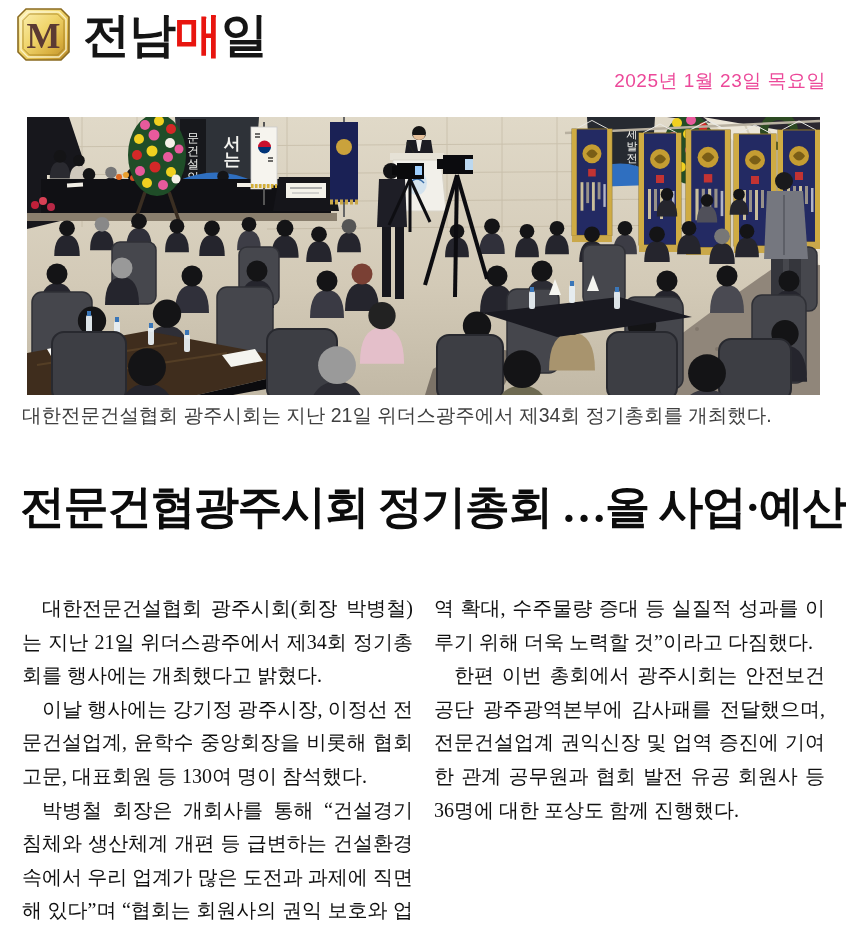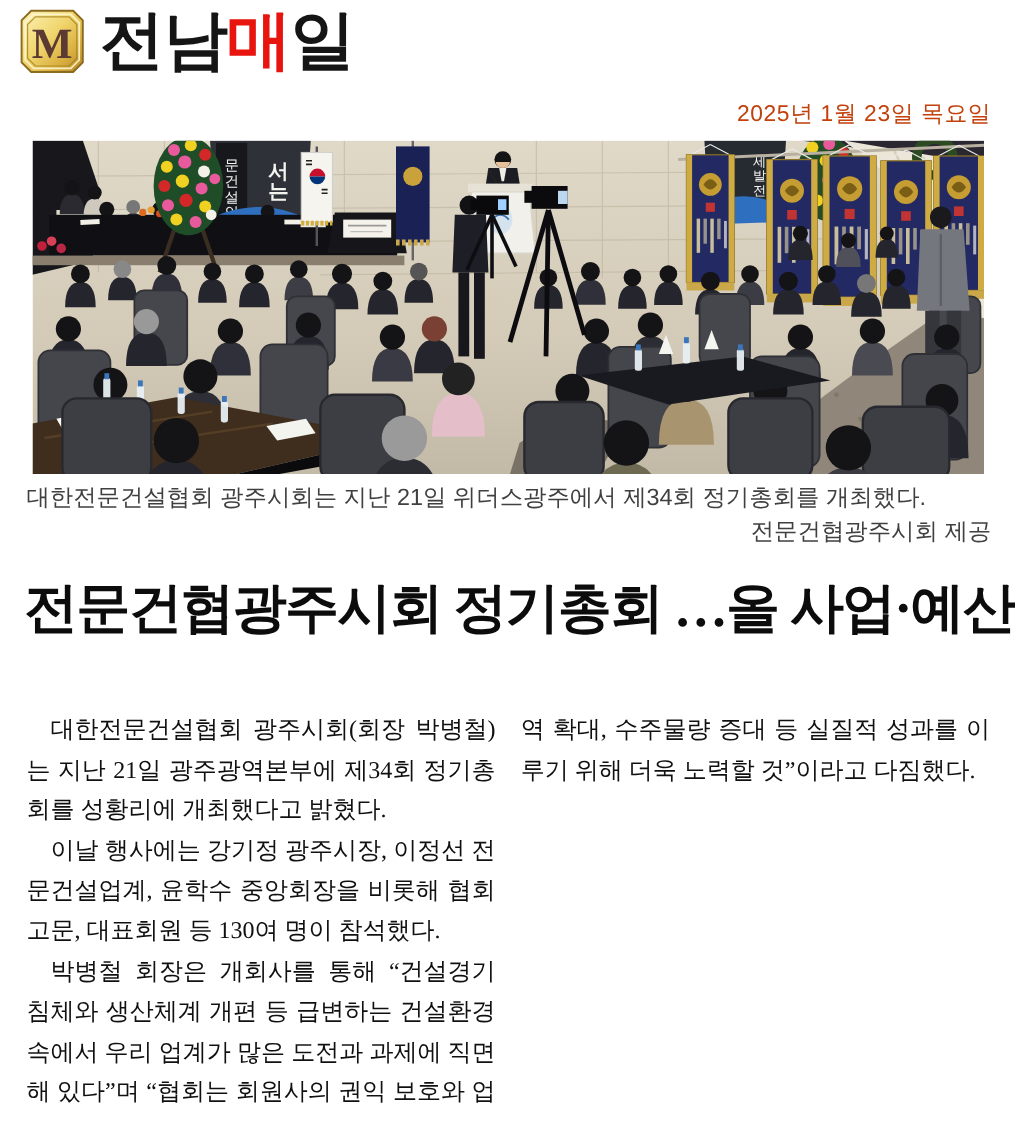--- a/index.html
+++ b/index.html
@@ -2,26 +2,26 @@
 <html><head>
 <meta charset="utf-8">
 <style>
   html,body{margin:0;padding:0;background:#ffffff;}
   .page{position:relative;width:846px;height:936px;background:#fff;overflow:hidden;
         font-family:"Liberation Sans",sans-serif;color:#111;}
 
   
   .masthead{position:absolute;left:16px;top:7px;display:flex;align-items:center;gap:12px;}
   .badge{width:55px;height:55px;display:block;}
-  .mast-name{font-size:54px;font-weight:900;letter-spacing:-1px;color:#151515;line-height:55px;}
+  .mast-name{font-size:47px;font-weight:900;letter-spacing:-1px;color:#151515;line-height:55px;}
   .mast-accent{color:#e8150f;font-style:normal;}
 
   
-  .dateline{position:absolute;right:20px;top:82px;font-size:19px;font-weight:500;
-            color:#c2410c;letter-spacing:.5px;text-align:center;}
+  .dateline{position:absolute;right:20px;top:68px;font-size:19px;font-weight:500;
+            color:#ec4899;letter-spacing:.5px;text-align:center;}
 
   
   .photo-wrap{position:absolute;left:27px;top:117px;width:793px;height:278px;overflow:hidden;}
   .photo-wrap svg{display:block;width:793px;height:278px;}
 
   
   .caption{position:absolute;left:22px;top:401px;width:804px;font-size:19.5px;
            line-height:28px;color:#404040;font-weight:500;}
   .caption .credit{text-align:right;}
 
@@ -376,24 +376,24 @@
       </g>
       <use href="#psn" transform="translate(120,252) scale(1.8)"></use>
       <use href="#psn" transform="translate(310,250) scale(1.8)" style="--hair:#9a9a9a;--suit:#2c2c33"></use>
       <use href="#psn" transform="translate(495,254) scale(1.8)" style="--suit:#6e6a52"></use>
       <use href="#psn" transform="translate(680,258) scale(1.8)" style="--suit:#3a3a42"></use>
     </svg>
   </figure>
 
   <div class="caption">
     <div class="cap-main">대한전문건설협회 광주시회는 지난 21일 위더스광주에서 제34회 정기총회를 개최했다.</div>
-    <div class="credit">전문건협광주시회 제공</div>
   </div>
 
   <h1 class="headline">전문건협광주시회 정기총회 …올 사업·예산 확정</h1>
 
   <div class="article-body">
-    <p>대한전문건설협회 광주시회(회장 박병철)는 지난 21일 광주광역본부에 제34회 정기총회를 성황리에 개최했다고 밝혔다.</p>
+    <p>대한전문건설협회 광주시회(회장 박병철)는 지난 21일 위더스광주에서 제34회 정기총회를 행사에는 개최했다고 밝혔다.</p>
     <p>이날 행사에는 강기정 광주시장, 이정선 전문건설업계, 윤학수 중앙회장을 비롯해 협회 고문, 대표회원 등 130여 명이 참석했다.</p>
     <p>박병철 회장은 개회사를 통해 “건설경기 침체와 생산체계 개편 등 급변하는 건설환경 속에서 우리 업계가 많은 도전과 과제에 직면해 있다”며 “협회는 회원사의 권익 보호와 업역 확대, 수주물량 증대 등 실질적 성과를 이루기 위해 더욱 노력할 것”이라고 다짐했다.</p>
+    <p>한편 이번 총회에서 광주시회는 안전보건공단 광주광역본부에 감사패를 전달했으며, 전문건설업계 권익신장 및 업역 증진에 기여한 관계 공무원과 협회 발전 유공 회원사 등 36명에 대한 포상도 함께 진행했다.</p>
   </div>
 
 </div>
 
 </body></html>

